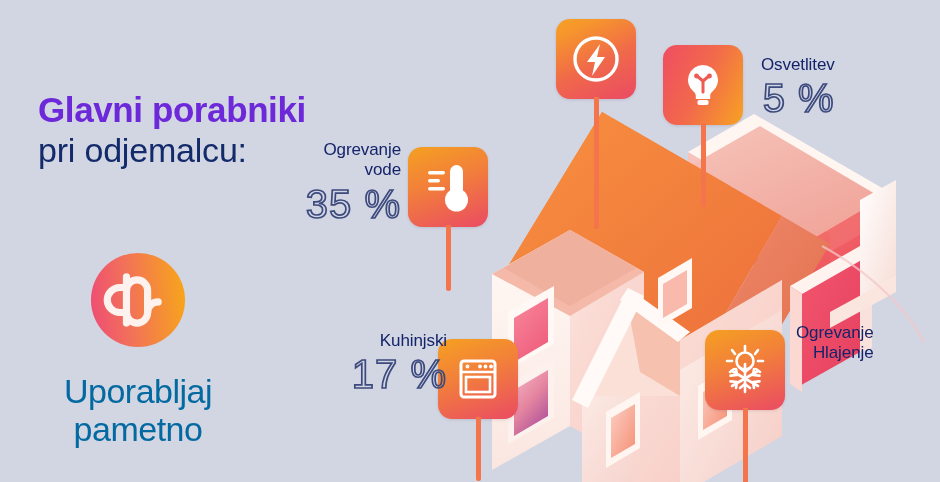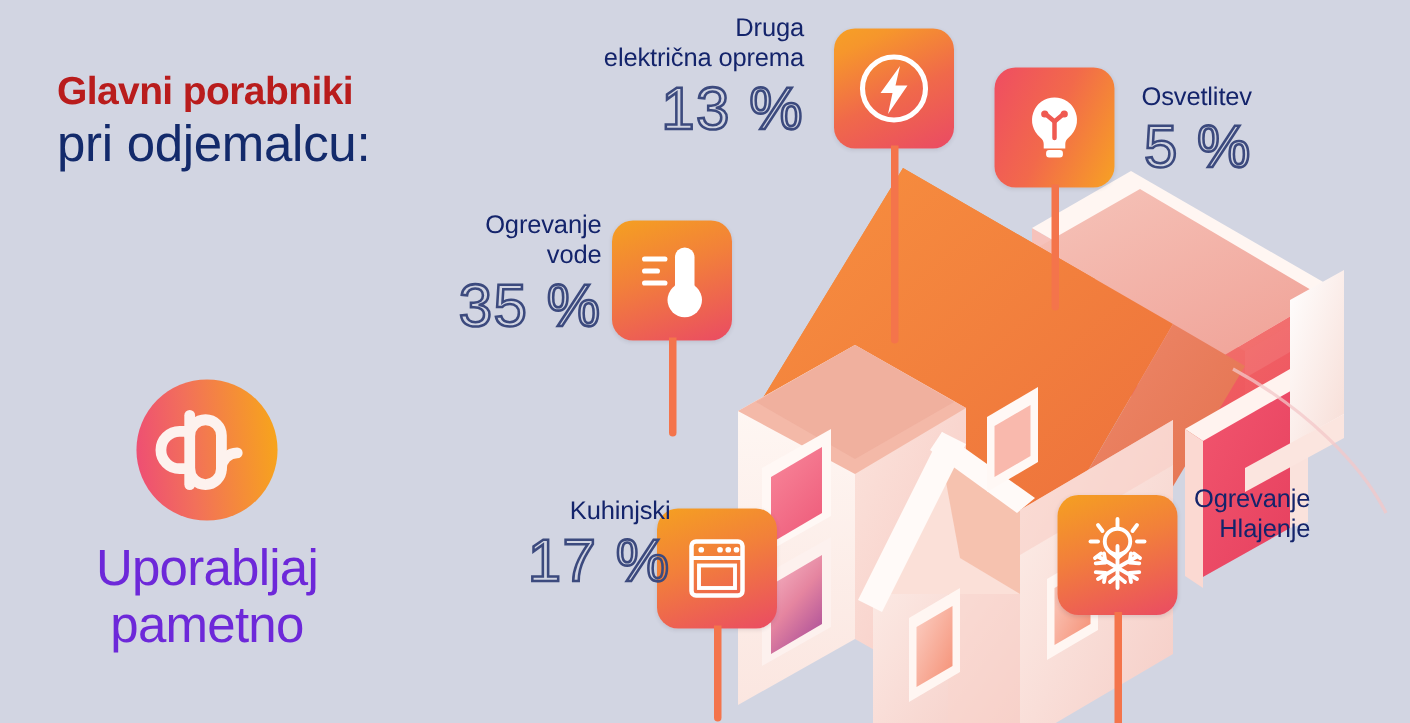--- a/index.html
+++ b/index.html
@@ -12,36 +12,36 @@
   #infographic {
     position:relative;
     width:940px; height:482px;
     background:#d2d5e2;
     overflow:hidden;
   }
 
   
   .title-block { position:absolute; left:38px; top:46px; }
   .title-line1 {
-    font-size:26px; font-weight:bold; color:#b91c1c;
-    letter-spacing:-0.4px; line-height:1.14;
+    font-size:35px; font-weight:bold; color:#6d28d9;
+    letter-spacing:-0.4px; line-height:1.14;margin-top:44px;
   }
   .title-line2 {
     font-size:34px; font-weight:normal; color:#132a6b;
     letter-spacing:-0.2px; line-height:1.18;
   }
 
   .logo-block {
     position:absolute; left:12px; top:252px;
     width:252px; text-align:center;
   }
   .logo-mark { width:96px; height:96px; margin:0 auto; display:block; }
   .logo-text {
-    margin-top:12px;
-    font-size:34px; font-weight:normal; color:#6d28d9;
+    margin-top:24px;
+    font-size:34px; font-weight:normal; color:#0369a1;
     line-height:1.12; letter-spacing:-0.5px;
   }
 
   
   .house { position:absolute; left:430px; top:96px; width:510px; height:386px; }
 
   
   .pin { position:absolute; }
   .pin-badge {
     position:relative;
@@ -227,25 +227,20 @@
   </svg>
 
   <div class="pin" style="left:556px; top:19px;">
     <div class="pin-badge g-a">
       <svg viewBox="0 0 80 80">
         <circle cx="40" cy="40" r="21" fill="none" stroke="#fff" stroke-width="3.4"></circle>
         <path d="M44 25 L31 43 h8 l-3 14 13 -19 h-8 z" fill="#fff"></path>
       </svg>
     </div>
     <div class="pin-stem" style="height:132px;"></div>
-  </div>
-  <div class="lbl ta-r" style="right:404px; top:9px;">
-    <div class="cap">Druga</div>
-    <div class="cap">električna oprema</div>
-    <div class="pct">13 %</div>
   </div>
 
   <div class="pin" style="left:663px; top:45px;">
     <div class="pin-badge g-b">
       <svg viewBox="0 0 80 80">
         <path d="M40 20 a15 15 0 0 1 9.5 26.6 c-1.6 1.3 -2.3 2.6 -2.3 4.4 v3 h-14.4 v-3 c0 -1.8 -0.7 -3.1 -2.3 -4.4 A15 15 0 0 1 40 20 Z" fill="#fff"></path>
         <rect x="34.4" y="55" width="11.2" height="5" rx="2" fill="#fff"></rect>
         <path d="M40 36 v11" stroke="#ef5a52" stroke-width="3" fill="none" stroke-linecap="round"></path>
         <path d="M34 31 l6 5 l6 -5" stroke="#ef5a52" stroke-width="3" fill="none" stroke-linecap="round" stroke-linejoin="round"></path>
         <circle cx="33.5" cy="31" r="2.4" fill="#ef5a52"></circle>

